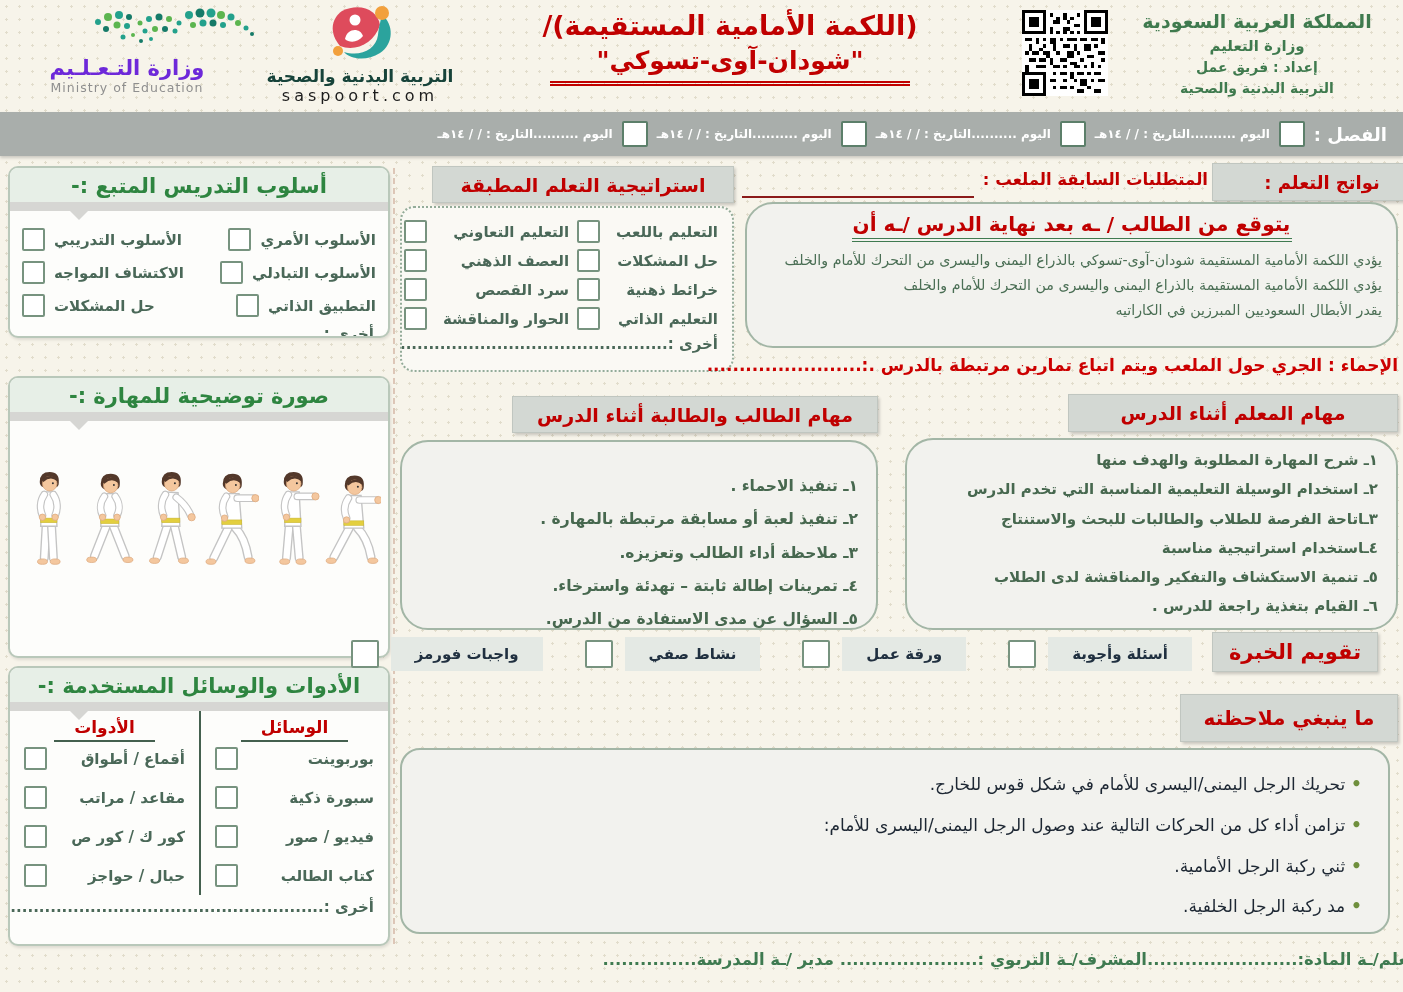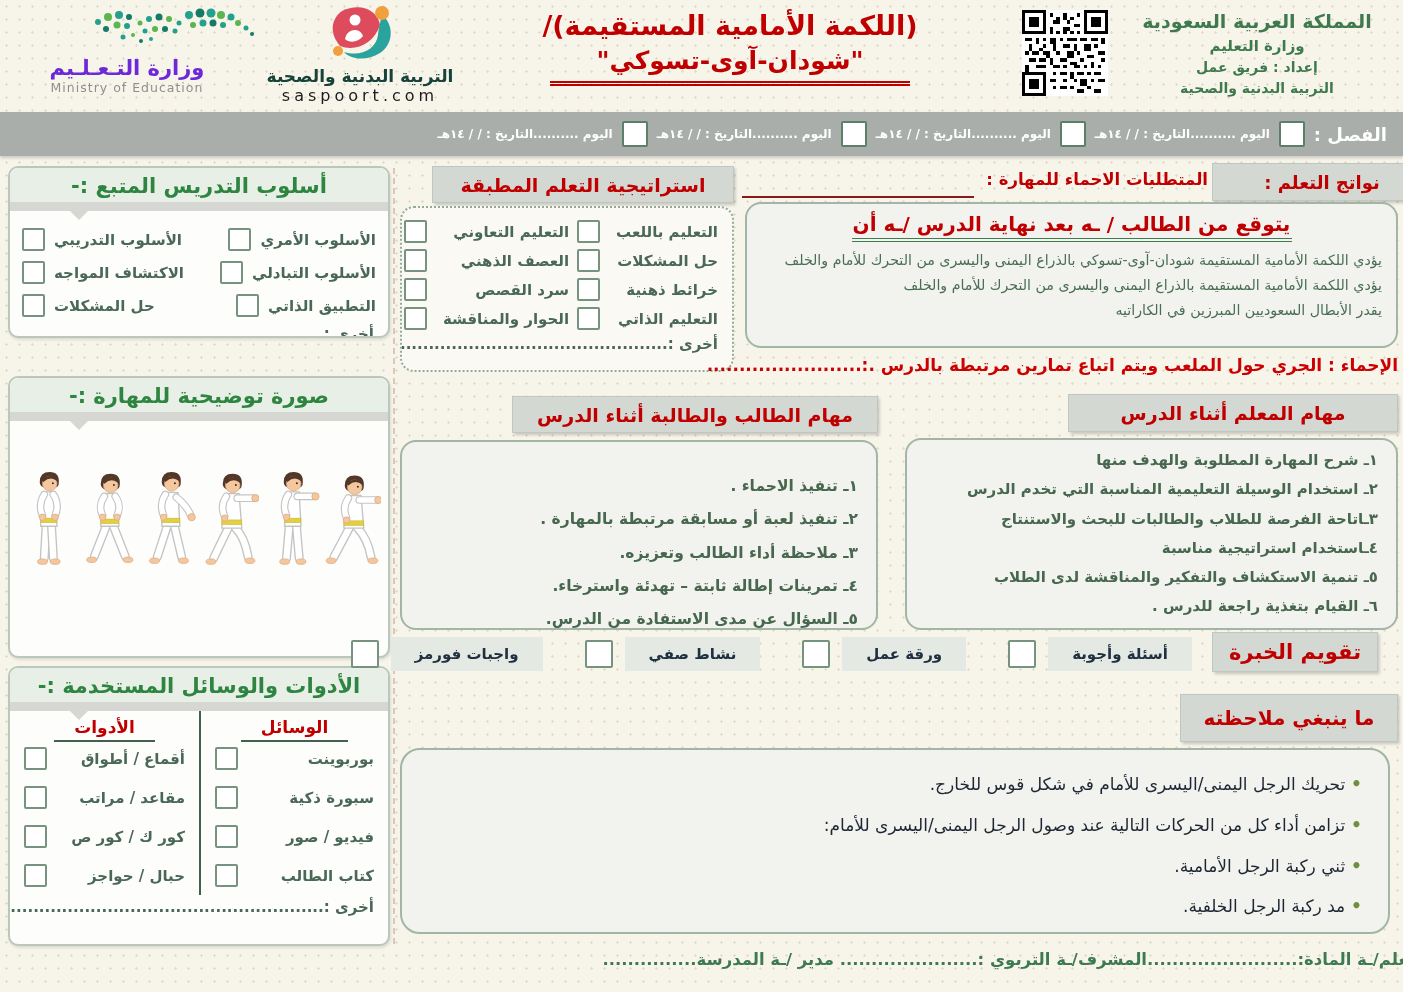--- a/index.html
+++ b/index.html
@@ -33,21 +33,21 @@
   .cb{display:inline-block;width:23px;height:23px;background:#fff;border:2px solid #77937f;
       border-radius:2px;box-sizing:border-box;flex:none;vertical-align:middle;}
   .datebar .cb{width:26px;height:26px;border-color:#5c7f6a;}
 
   
   .gtitle{background:#d3d8d3;border:1px solid #c0c6c0;box-shadow:1.5px 2px 3px rgba(0,0,0,.2);
           color:#c00000;font-weight:bold;display:flex;align-items:center;justify-content:center;
           box-sizing:border-box;}
 
   
-  .rbox{background:#f2f2ee;border:2px solid #a3b6a6;border-radius:16px;box-sizing:border-box;}
+  .rbox{background:#f2f2ee;border:2px solid #a3b6a6;border-radius:28px;box-sizing:border-box;}
   .dotted-box{border:2px dotted #93ab98;border-radius:14px;background:#faf9f4;box-sizing:border-box;}
 
   
   .panel{position:absolute;left:8px;width:382px;background:#fdfdfb;border:2px solid #b9c8ba;
          border-radius:10px;box-shadow:1px 2px 3px rgba(0,0,0,.1);overflow:hidden;box-sizing:border-box;}
   .panel-head{background:#e7efe7;text-align:center;padding:6px 4px 4px;color:#2e8540;
               font-weight:bold;font-size:21px;}
   .panel-strip{height:9px;background:#d6d6d3;position:relative;}
   .panel-strip::after{content:'';position:absolute;left:16%;top:9px;border:9px solid transparent;
                       border-top:9px solid #d6d6d3;}
@@ -475,21 +475,21 @@
           <span class="opt-label">الحوار والمناقشة</span>
           <span class="cb"></span>
         </span>
     </div>
     <div class="dots-line">أخرى :.......................................................</div>
   </div>
 
   <div class="abs gtitle" style="left:1212px;top:163px;width:220px;height:38px;font-size:18px">
     <span>نواتج التعلم :</span>
   </div>
-  <div class="abs prereq" style="left:980px;top:170px;width:228px">المتطلبات الاحماء للمهارة :</div>
+  <div class="abs prereq" style="left:980px;top:170px;width:228px">المتطلبات السابقة الملعب :</div>
   <div class="abs redline" style="left:742px;top:196px;width:232px"></div>
 
   <div class="abs rbox" style="left:745px;top:202px;width:653px;height:146px">
     <div class="expect-title">يتوقع من الطالب / ـه بعد نهاية الدرس /ـه أن</div>
     <div class="expect-ul"></div>
     <ul class="expect-items">
       <li>يؤدي اللكمة الأمامية المستقيمة شودان-آوى-تسوكي بالذراع اليمنى واليسرى من التحرك للأمام والخلف</li>
       <li>يؤدي اللكمة الأمامية المستقيمة بالذراع اليمنى واليسرى من التحرك للأمام والخلف</li>
       <li>يقدر الأبطال السعوديين المبرزين في الكاراتيه</li>
     </ul>

